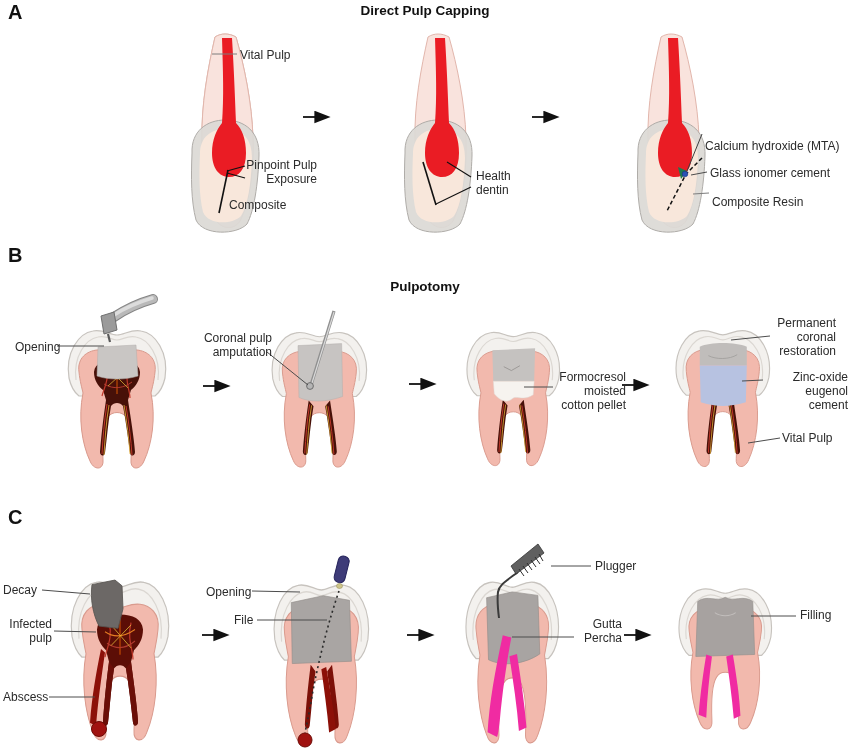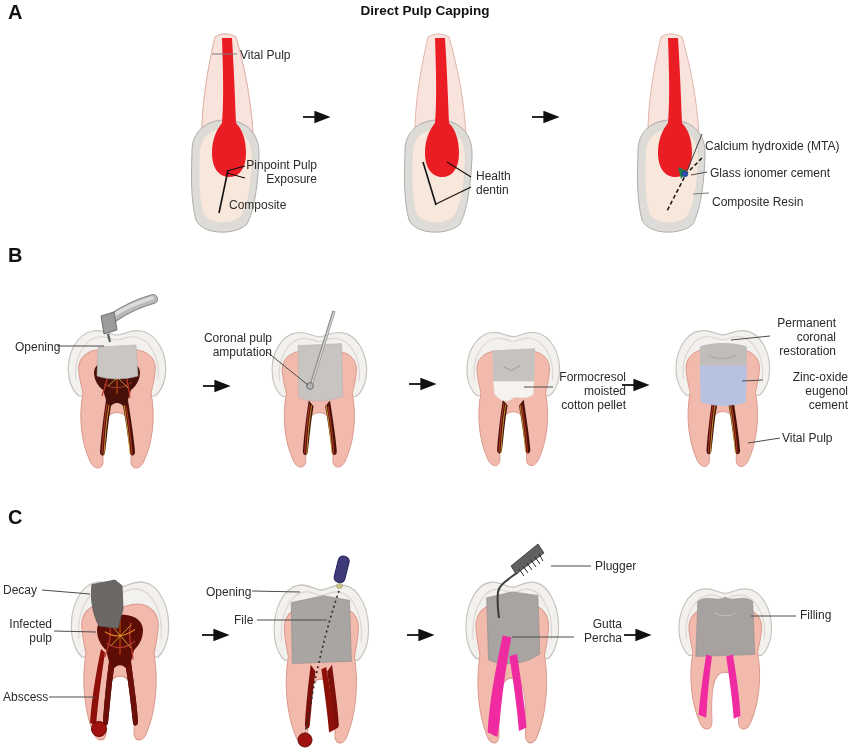--- a/index.html
+++ b/index.html
@@ -244,20 +244,21 @@
 
   <div class="lbl" style="left:240px;top:48px">Vital Pulp</div>
   <div class="lbl c" style="left:235px;top:158px;width:82px">Pinpoint Pulp Exposure</div>
   <div class="lbl" style="left:229px;top:198px">Composite</div>
   <div class="lbl" style="left:476px;top:169px;width:40px">Health dentin</div>
   <div class="lbl" style="left:705px;top:139px">Calcium hydroxide (MTA)</div>
   <div class="lbl" style="left:710px;top:166px">Glass ionomer cement</div>
   <div class="lbl" style="left:712px;top:195px">Composite Resin</div>
 
   <div class="letter" style="left:8px;top:244px">B</div>
+  <div class="title" style="top:279px">Pulpotomy</div>
 
   <div class="lbl" style="left:15px;top:340px">Opening</div>
   <div class="lbl c" style="left:200px;top:331px;width:72px">Coronal pulp amputation</div>
   <div class="lbl c" style="left:556px;top:370px;width:70px">Formocresol moisted cotton pellet</div>
   <div class="lbl c" style="left:772px;top:316px;width:64px">Permanent coronal restoration</div>
   <div class="lbl c" style="left:764px;top:370px;width:84px">Zinc-oxide eugenol cement</div>
   <div class="lbl" style="left:782px;top:431px">Vital Pulp</div>
 
   <div class="letter" style="left:8px;top:506px">C</div>
 

